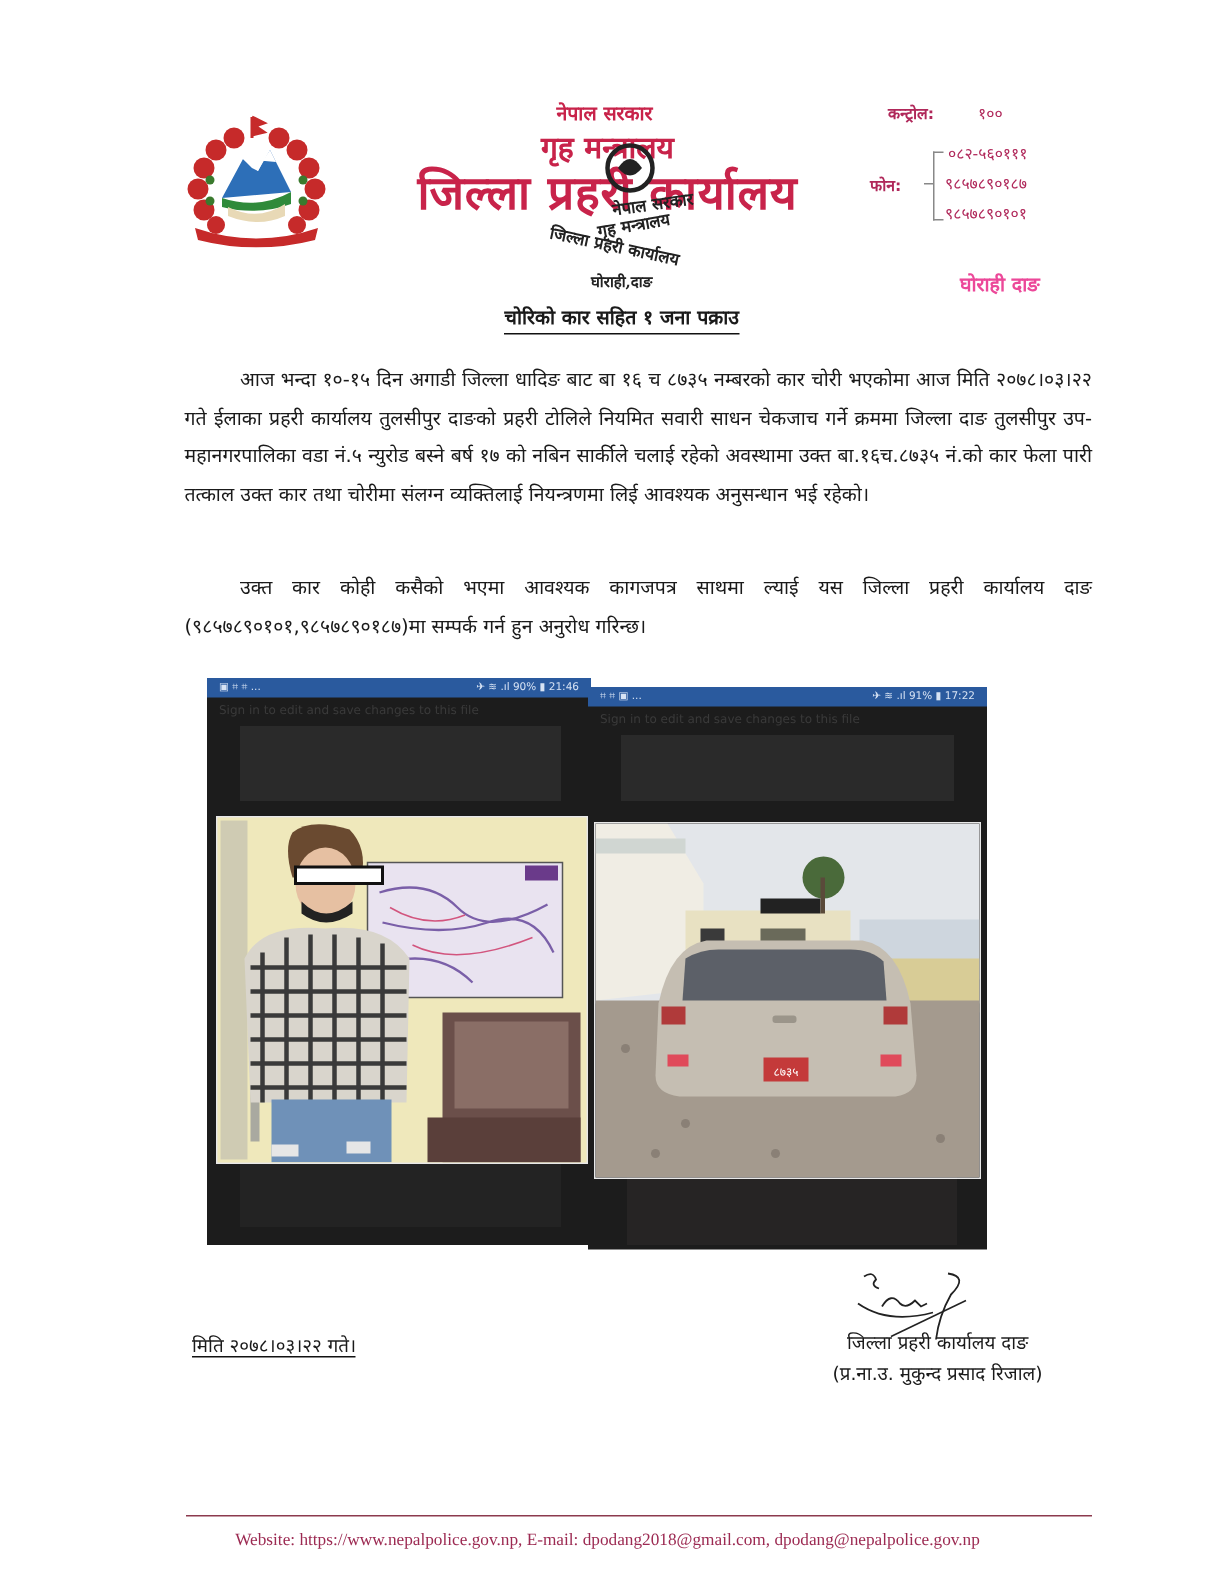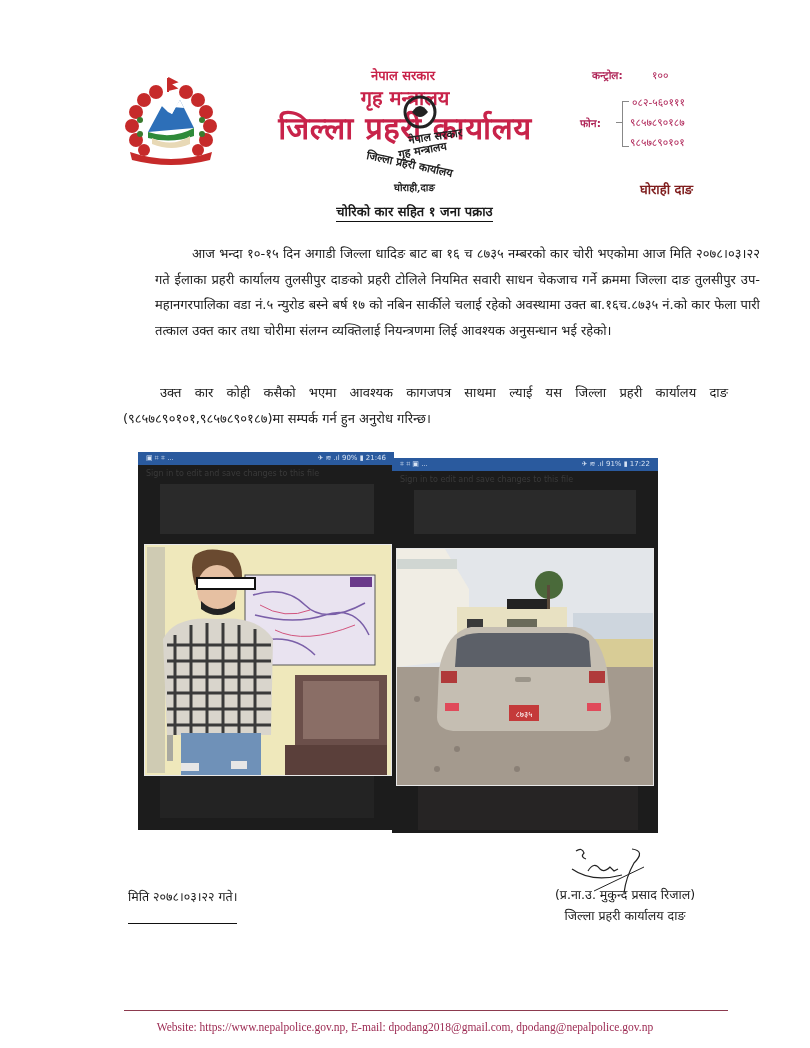--- a/index.html
+++ b/index.html
@@ -15,39 +15,39 @@
   .gov span { position: relative; left: -2px; }
   .ministry { left: 0; width: 810px; top: 84px; text-align: center; font-size: 20px; font-weight: bold; color: #c8234a; }
   .office { left: 0; width: 810px; top: 106px; text-align: center; font-size: 31px; font-weight: bold; color: #c8234a; letter-spacing: 0.5px; }
   .stamp { left: 358px; top: 100px; width: 130px; height: 100px; }
   .stamp-text { position: absolute; font-family: "DejaVu Serif", serif; color: #222; font-weight: bold; }
 
   .contact { left: 560px; top: 66px; width: 200px; color: #b0285a; font-size: 10.5px; }
   .contact .row { position: absolute; white-space: nowrap; }
   .brace { position: absolute; left: 62px; top: 35px; width: 6px; height: 44px; border-left: 1px solid #888; border-top: 1px solid #888; border-bottom: 1px solid #888; }
   .brace-dash { position: absolute; left: 56px; top: 56px; width: 6px; border-top: 1px solid #888; }
-  .location { left: 640px; top: 180px; font-size: 13px; font-weight: bold; color: #7f1d1d; }
+  .location { left: 640px; top: 180px; font-size: 13px; font-weight: bold; color: #ec4899; }
 
   .subject { left: 0; width: 810px; top: 202px; text-align: center; font-size: 13px; font-weight: bold; }
   .subject span { border-bottom: 1.5px solid #111; padding-bottom: 2px; margin-left: 19px; }
 
   
-  .para1 { left: 123px; top: 241px; width: 605px; font-size: 13px; line-height: 25.5px; text-align: justify; text-indent: 37px; margin-left: 32px; }
+  .para1 { left: 123px; top: 241px; width: 605px; font-size: 13px; line-height: 25.5px; text-align: justify; text-indent: 37px; }
   .para2 { left: 123px; top: 380px; width: 605px; font-size: 13px; line-height: 25.5px; text-align: justify; text-indent: 37px; }
 
   
   .phone-shot { position: absolute; background: #1c1c1c; }
   .status-bar { position: absolute; left: 0; top: 0; right: 0; height: 13px; background: #2a5a9e; color: #d7e3f4; font-size: 7px; line-height: 13px; padding: 0 8px; box-sizing: border-box; display: flex; justify-content: space-between; }
   .dim-caption { position: absolute; left: 8px; top: 17px; font-size: 8px; color: #3a3a3a; white-space: nowrap; }
   .dim-block { position: absolute; background: #2a2a2a; }
   .photo { position: absolute; border: 1px solid #e8e8e8; overflow: hidden; margin-top: 16px; }
 
   
   .date { left: 128px; top: 888px; font-size: 12.5px; }
-  .date span { border-bottom: 1.5px solid #111; padding-bottom: 19px; text-align: center; }
+  .date span { border-bottom: 1.5px solid #111; padding-bottom: 0; text-align: center; }
   .sign-block { left: 530px; top: 884px; width: 190px; text-align: center; font-size: 12.5px; line-height: 21px; }
   .signature { left: 566px; top: 845px; width: 90px; height: 50px; }
   .footer-rule { left: 124px; top: 1010px; width: 604px; border-top: 1.5px solid #8c3a4e; }
   .footer-text { left: 0; width: 810px; top: 1021px; text-align: center; font-family: "Liberation Serif", serif; font-size: 11.5px; color: #9c2a52; }
 </style>
 </head>
 <body>
 
 <div class="abs emblem">
   <svg width="98" height="95" viewBox="0 0 98 95">
@@ -208,18 +208,18 @@
   <svg width="90" height="50" viewBox="0 0 90 50">
     <path d="M10 6 Q16 2 18 8 Q14 12 20 14" stroke="#222" fill="none" stroke-width="1.2"></path>
     <path d="M6 24 Q26 38 56 30" stroke="#222" fill="none" stroke-width="1.2"></path>
     <path d="M22 26 Q28 16 34 24 Q38 28 44 22 L48 26 L52 24" stroke="#222" fill="none" stroke-width="1.2"></path>
     <path d="M66 4 Q80 6 68 18 Q60 32 58 48" stroke="#222" fill="none" stroke-width="1.2"></path>
     <path d="M28 46 L78 22" stroke="#222" fill="none" stroke-width="1"></path>
   </svg>
 </div>
 
 <div class="abs sign-block">
+  <div>जिल्ला प्रहरी कार्यालय दाङ</div>
   <div>(प्र.ना.उ. मुकुन्द प्रसाद रिजाल)</div>
-  <div>जिल्ला प्रहरी कार्यालय दाङ</div>
 </div>
 
 <div class="abs footer-rule"></div>
 <div class="abs footer-text">Website: https://www.nepalpolice.gov.np, E-mail: dpodang2018@gmail.com, dpodang@nepalpolice.gov.np</div>
 
 </body></html>

